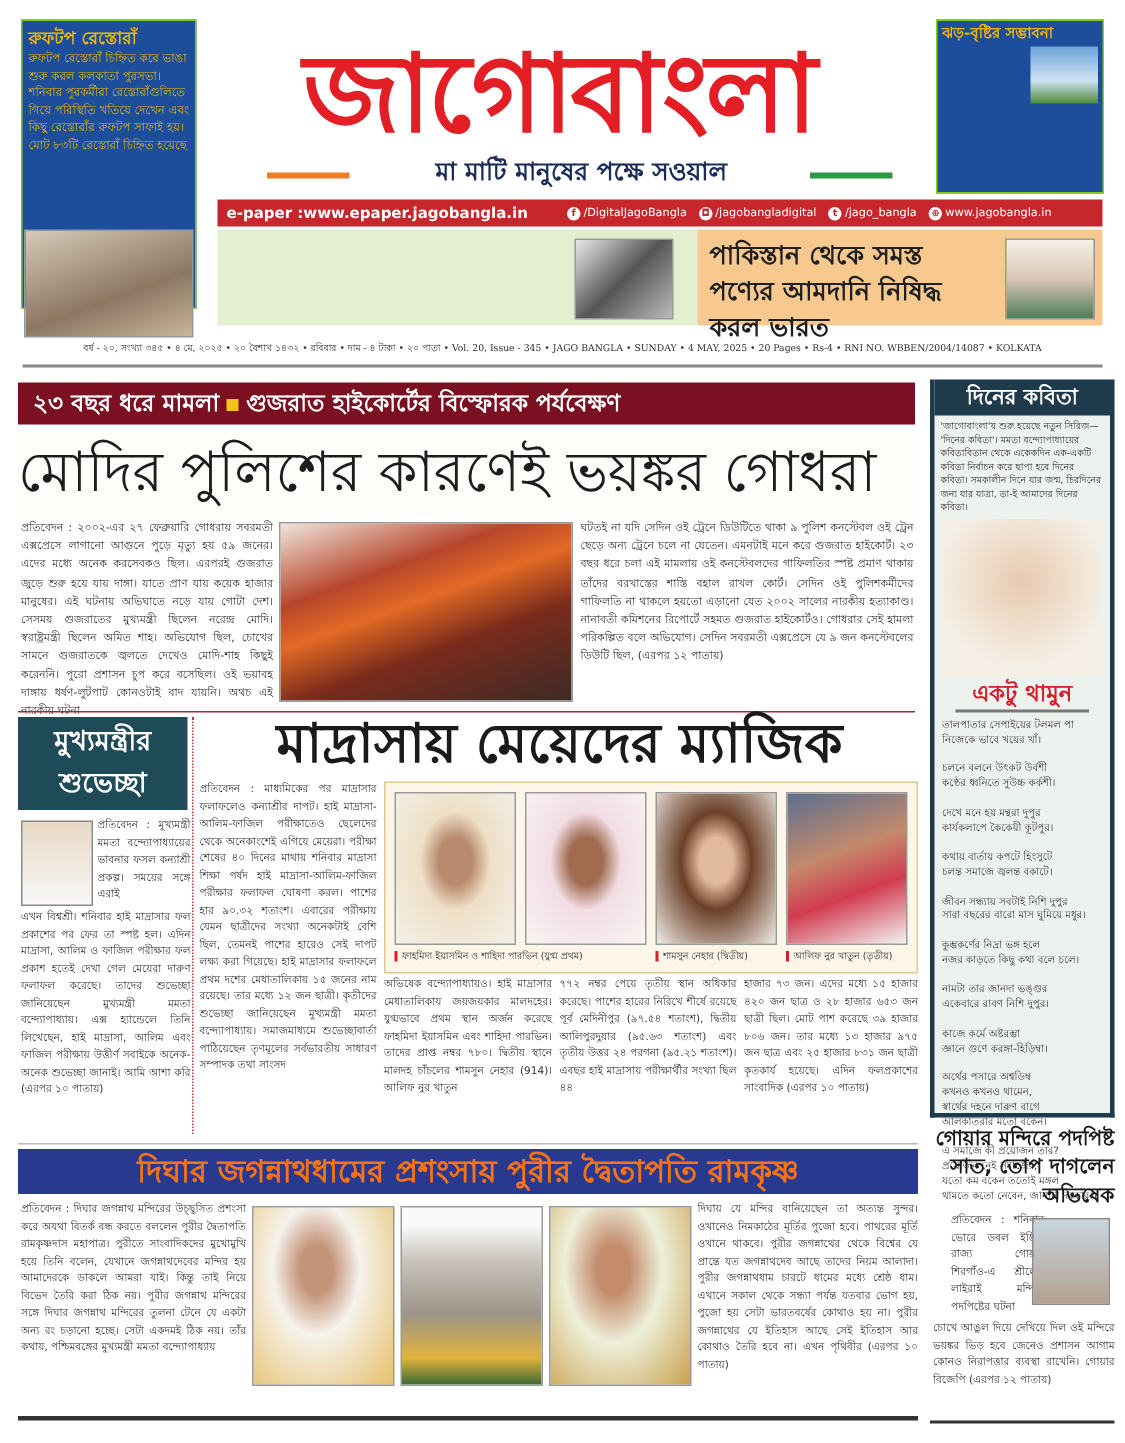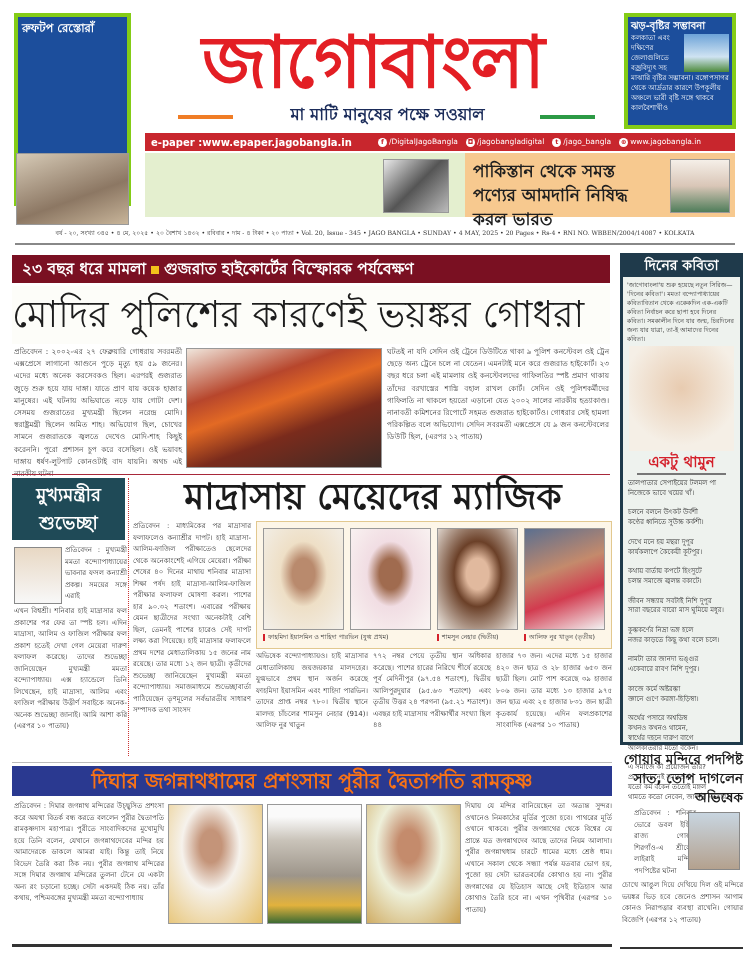--- a/index.html
+++ b/index.html
@@ -1,18 +1,18 @@
 <!DOCTYPE html>
 <html><head>
 <meta charset="utf-8">
 <style>
 *{box-sizing:border-box;margin:0;padding:0}
 body{width:750px;height:962px;background:#fff;font-family:"DejaVu Sans",sans-serif;color:#222;position:relative;overflow:hidden}
 .abs{position:absolute}
-.blue-box{background:#1c4e9c;color:#ffffff;border:4px solid #84cc16}
+.blue-box{background:#1c4e9c;color:#eab308;border:1px solid #84cc16}
 .img{background:linear-gradient(135deg,#b9a58f,#6b5645);border:1px solid #999}
 .txt{font-size:7.3px;line-height:12.2px;color:#333;text-align:justify}
 
 #logo{left:175px;top:22px;width:395px;height:80px;font-family:"DejaVu Sans",sans-serif;font-weight:bold;font-size:72px;color:#e31e24;letter-spacing:-2px;line-height:80px;text-align:center}
 #tagline{left:205px;top:102px;width:365px;height:26px;font-weight:bold;font-size:16.5px;color:#1b2c5a;text-align:center;line-height:26px}
 .tag-line-or{position:absolute;left:178px;top:115px;width:55px;height:4px;background:#f07d26}
 .tag-line-gr{position:absolute;left:540px;top:115px;width:55px;height:4px;background:#2c9a45}
 #social-bar{left:145px;top:133px;width:590px;height:18px;background:#c8262d;color:#fff;font-size:7.5px;display:flex;align-items:center;gap:8px;padding:0 6px}
 #social-bar .epaper{font-weight:bold;font-size:10px;margin-right:18px}
 .sbi{display:inline-block;width:9px;height:9px;border-radius:50%;background:#fff;color:#c8262d;font-size:6.5px;text-align:center;line-height:9px;font-weight:bold;margin-right:2px}
@@ -61,32 +61,32 @@
 #goa-txt1{left:634px;top:808px;width:62px}
 #goa-photo{left:688px;top:812px;width:52px;height:58px;background:linear-gradient(180deg,#c8d5e0,#b4a18e);border:1px solid #888}
 #goa-txt2{left:622px;top:880px;width:121px}
 #hr5{left:620px;top:947px;width:123px;height:2px;background:#333}
 </style>
 </head>
 <body>
 
 <div class="abs blue-box" style="left:14px;top:13px;width:117px;height:193px;padding:3px 4px">
   <div style="font-weight:bold;font-size:11.5px;line-height:16px">রুফটপ রেস্তোরাঁ</div>
+  <div style="font-size:7.8px;line-height:11.5px">রুফটপ রেস্তোরাঁ চিহ্নিত করে ভাঙা শুরু করল কলকাতা পুরসভা। শনিবার পুরকর্মীরা রেস্তোরাঁগুলিতে গিয়ে পরিস্থিতি খতিয়ে দেখেন এবং কিছু রেস্তোরাঁর রুফটপ সাফাই হয়। মোট ৮৩টি রেস্তোরাঁ চিহ্নিত হয়েছে</div>
 </div>
 <div class="abs img" style="left:16px;top:153px;width:113px;height:72px;background:linear-gradient(160deg,#d6cab6,#8c7763 60%,#c8b59a)"></div>
 
 <div class="abs" id="logo">জাগোবাংলা</div>
 <div class="tag-line-or"></div>
 <div class="abs" id="tagline">মা মাটি মানুষের পক্ষে সওয়াল</div>
 <div class="tag-line-gr"></div>
 
 <div class="abs blue-box" style="left:624px;top:13px;width:112px;height:116px;padding:2px 3px">
   <div style="font-weight:bold;font-size:10px;line-height:14px">ঝড়-বৃষ্টির সম্ভাবনা</div>
   <div style="float:right;width:45px;height:38px;margin:1px 0 1px 3px;background:linear-gradient(180deg,#6da3d8,#cfe3f2 60%,#4d8a3a)"></div>
-  <div style="font-size:7px;line-height:10px">কলকাতা এবং দক্ষিণের জেলাগুলিতে বজ্রবিদ্যুৎ সহ মাঝারি বৃষ্টির সম্ভাবনা। বঙ্গোপসাগর থেকে আর্দ্রতার কারণে উপকূলীয় অঞ্চলে ভারী বৃষ্টি সঙ্গে থাকবে কালবৈশাখীও</div>
 </div>
 
 <div class="abs" id="social-bar">
   <span class="epaper">e-paper :www.epaper.jagobangla.in</span>
   <span><span class="sbi">f</span><span>/DigitalJagoBangla</span></span>
   <span><span class="sbi">◘</span><span>/jagobangladigital</span></span>
   <span><span class="sbi">t</span><span>/jago_bangla</span></span>
   <span><span class="sbi">⊕</span><span>www.jagobangla.in</span></span>
 </div>
 

